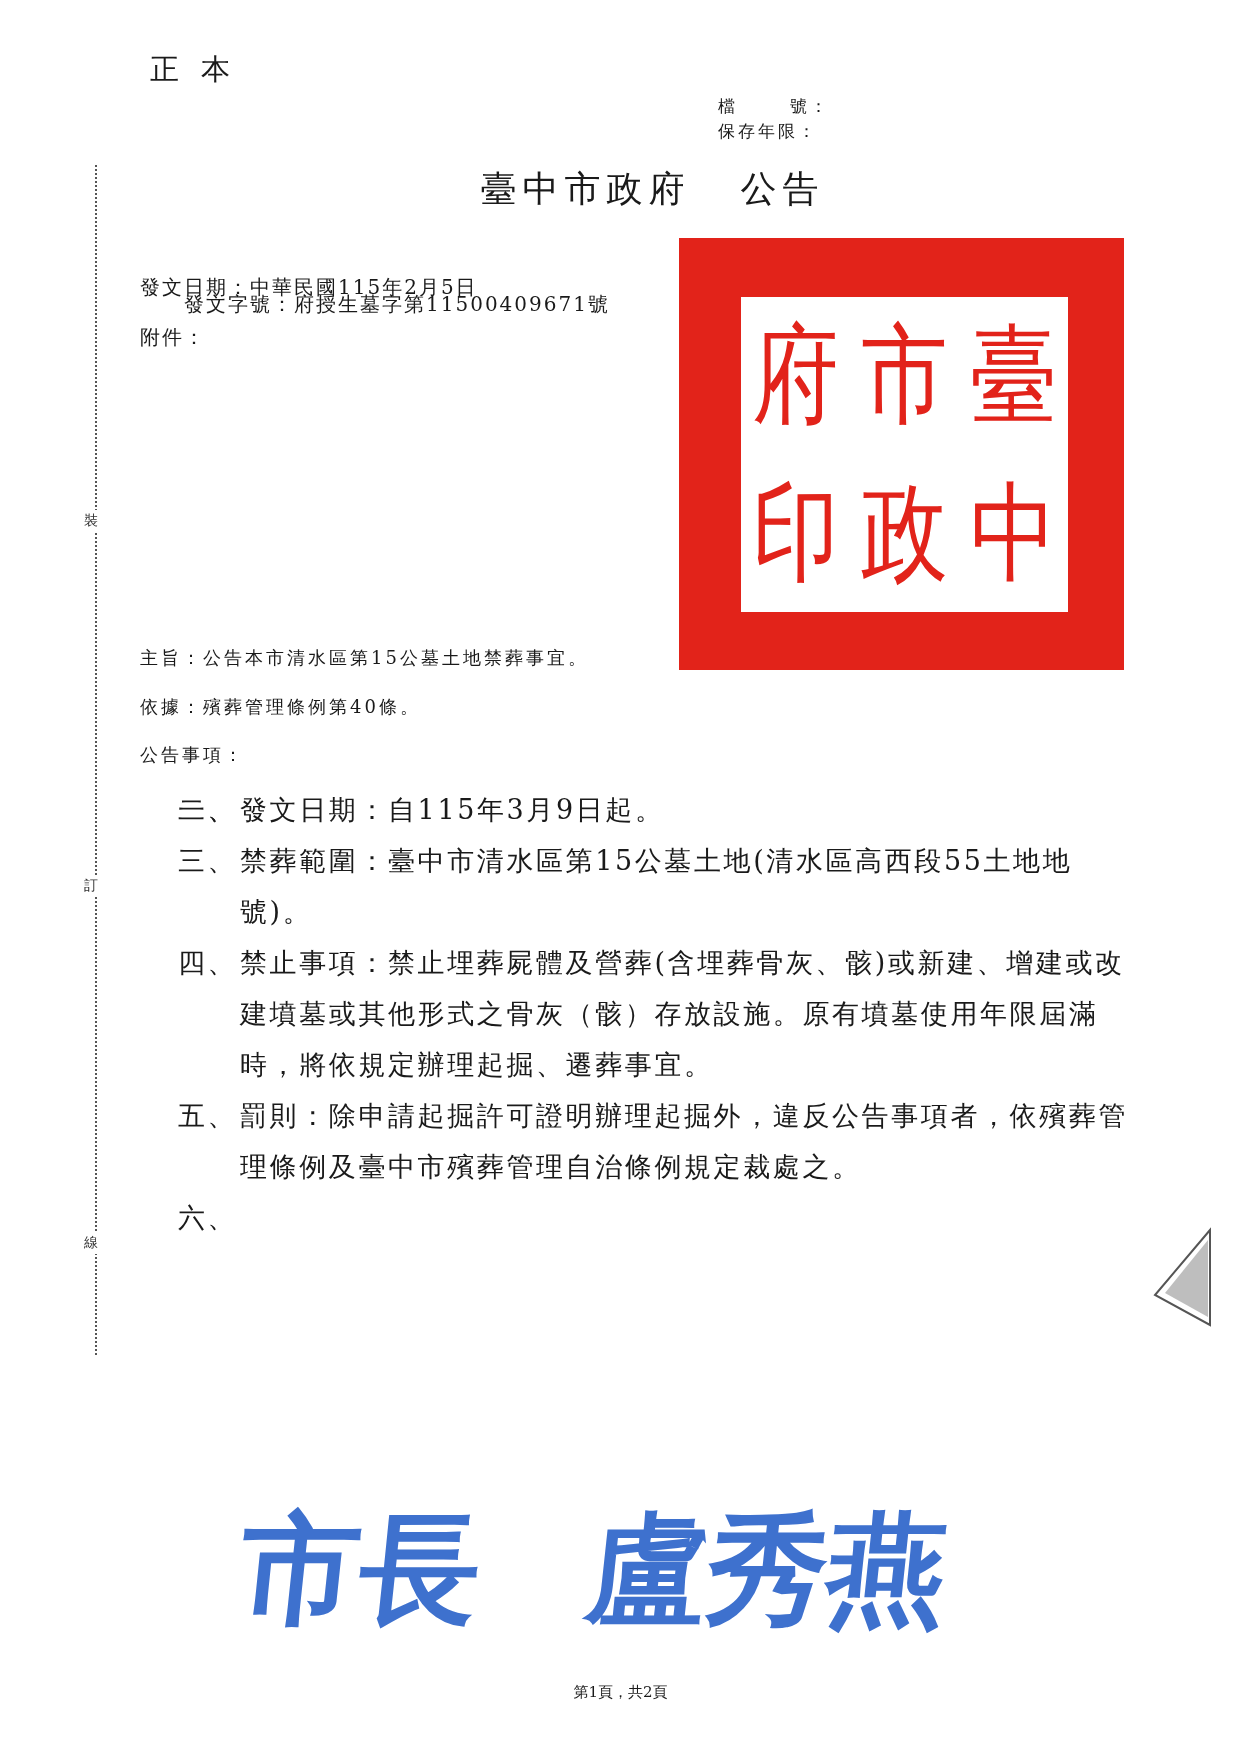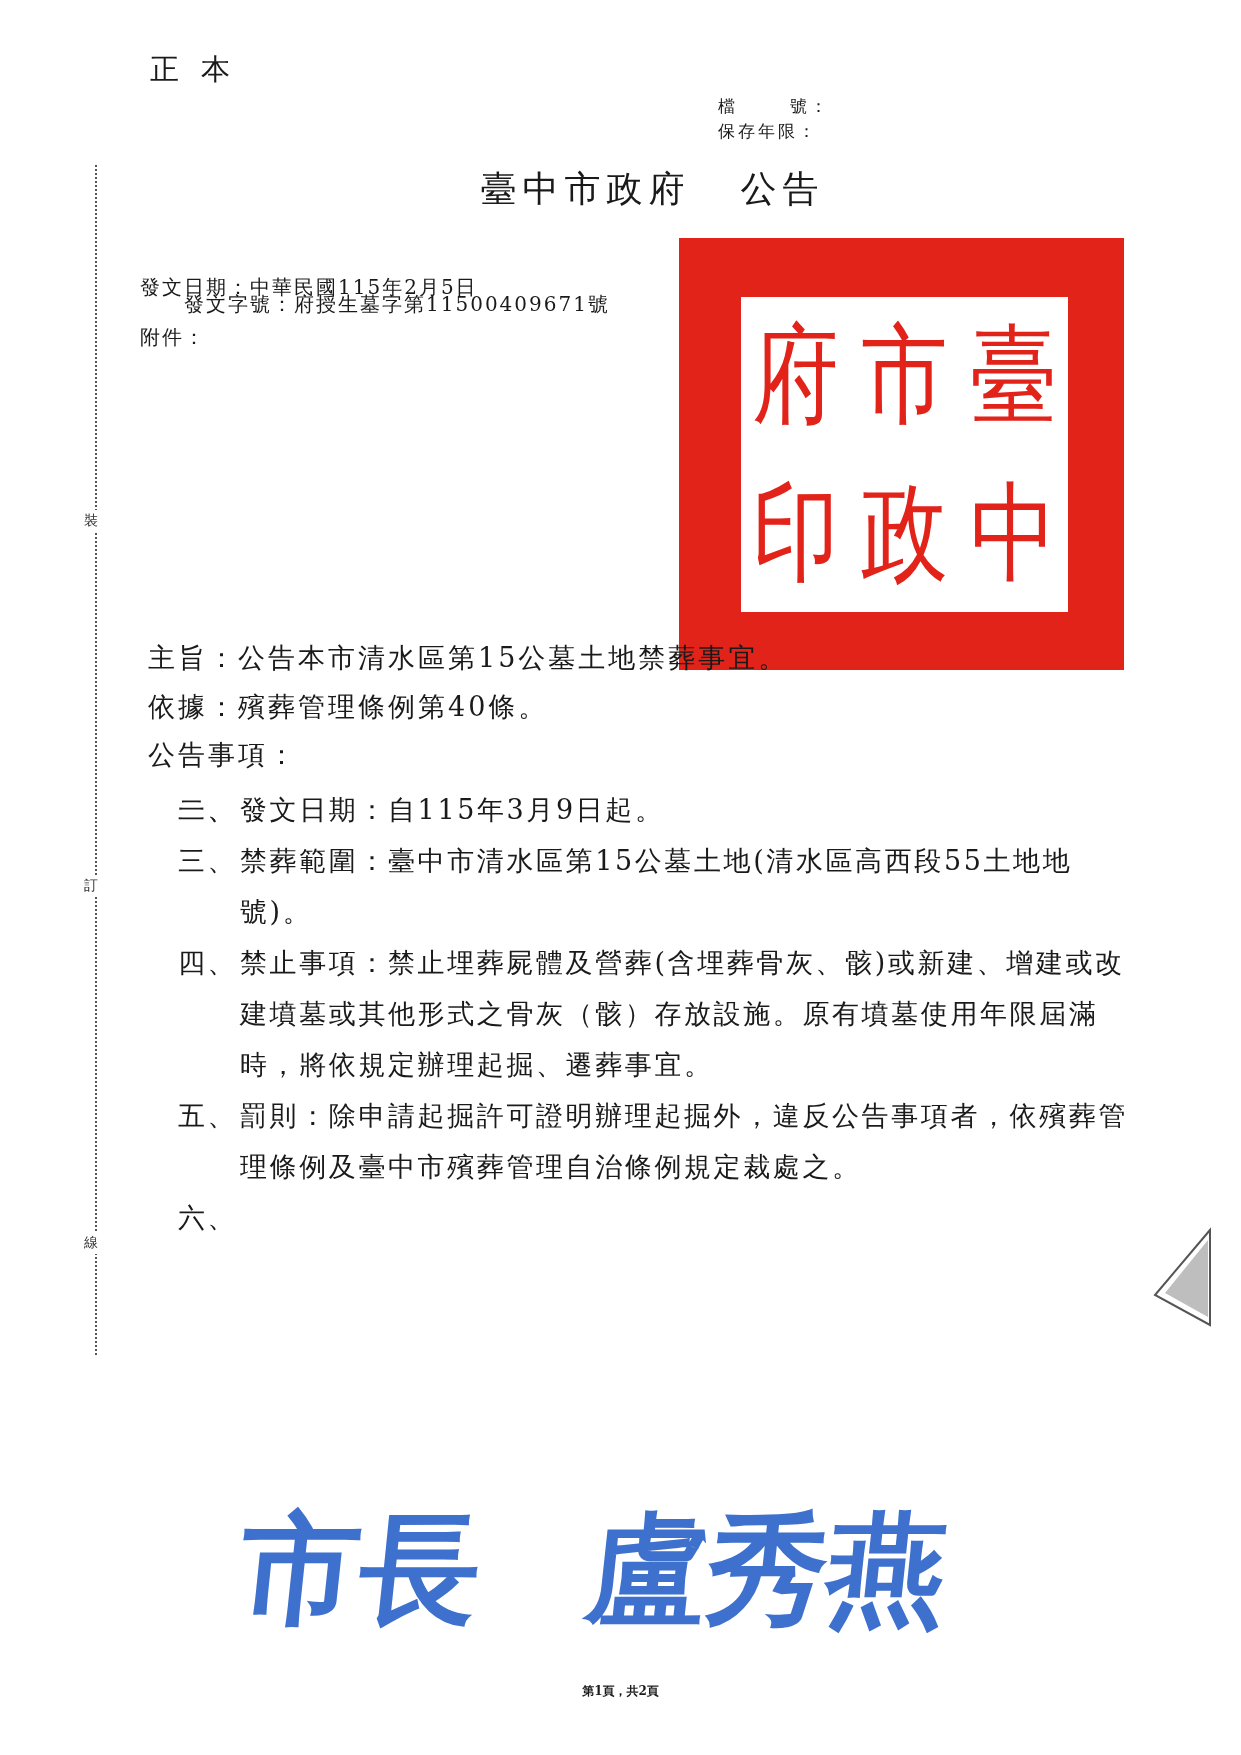--- a/index.html
+++ b/index.html
@@ -23,32 +23,32 @@
   .bind-line { left: 95px; top: 165px; height: 1190px; border-left: 2px dotted #555; }
   .bind-char { left: 84px; font-size: 14px; color: #333; background:#fff; padding: 2px 0; }
   
   .seal-outer { left: 679px; top: 238px; width: 445px; height: 432px; background: #e2231a; }
   .seal-inner { left: 62px; top: 59px; width: 327px; height: 315px; background: #fff; }
   .seal-text { position:absolute; left: 0; top: 0; width: 100%; height: 100%;
     display: grid; grid-template-columns: 1fr 1fr 1fr; grid-template-rows: 1fr 1fr; direction: rtl;
     color: #e2231a; font-size: 108px; font-family: "DejaVu Serif", serif; text-align: center; line-height: 155px; font-weight: 200; }
   .seal-text span { display:block; transform: scaleX(0.8); }
   
-  .body { left: 148px; font-size: 27px; letter-spacing: 3px; line-height: 30px; z-index: 2; }
+  .body { left: 140px; font-size: 18px; letter-spacing: 3px; line-height: 30px; z-index: 2; }
   .subject { top: 643px; }
   .basis { top: 692px; }
   .items-head { top: 740px; }
   .items { left: 178px; top: 784px; width: 960px; font-size: 27px; letter-spacing: 2.6px; line-height: 51px; z-index:2; }
   .items .row { position: relative; padding-left: 62px; }
   .items .row .num { position: absolute; left: 0; top: 0; }
   
   .signature { left: 240px; top: 1490px; font-size: 120px; color: #2a62c9; letter-spacing: 0; opacity: 0.9; font-family: "DejaVu Serif", serif; font-weight: bold; }
   .signature .gap1 { display:inline-block; width: 80px; }
   .signature span.ch { display:inline-block; margin-right: 28px; transform: skewX(-6deg); }
-  .page-no { left: 0; width: 1241px; top: 1683px; text-align: center; font-size: 12px; font-weight: bold; }
+  .page-no { left: 0; width: 1241px; top: 1683px; text-align: center; font-size: 15px; }
   .stamp-edge { left: 1150px; top: 1225px; width: 70px; height: 110px; }
 </style>
 </head>
 <body>
 
 <div class="abs copy-label">正本</div>
 
 <div class="abs meta archive">
   <span>檔</span><span class="sp"></span><span>號：</span>
 </div>

